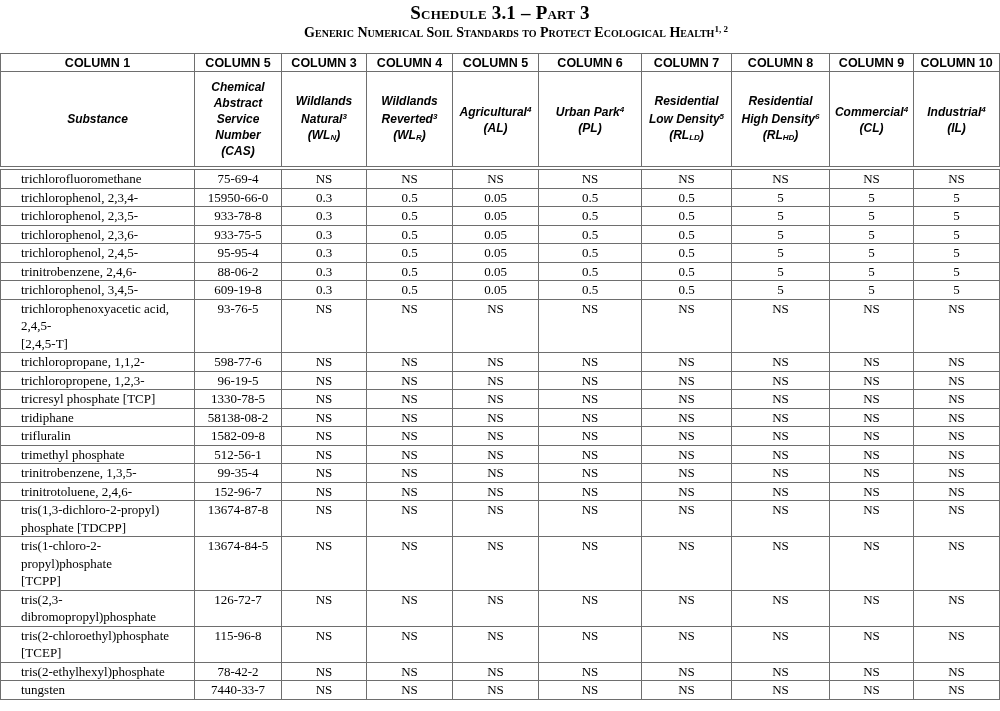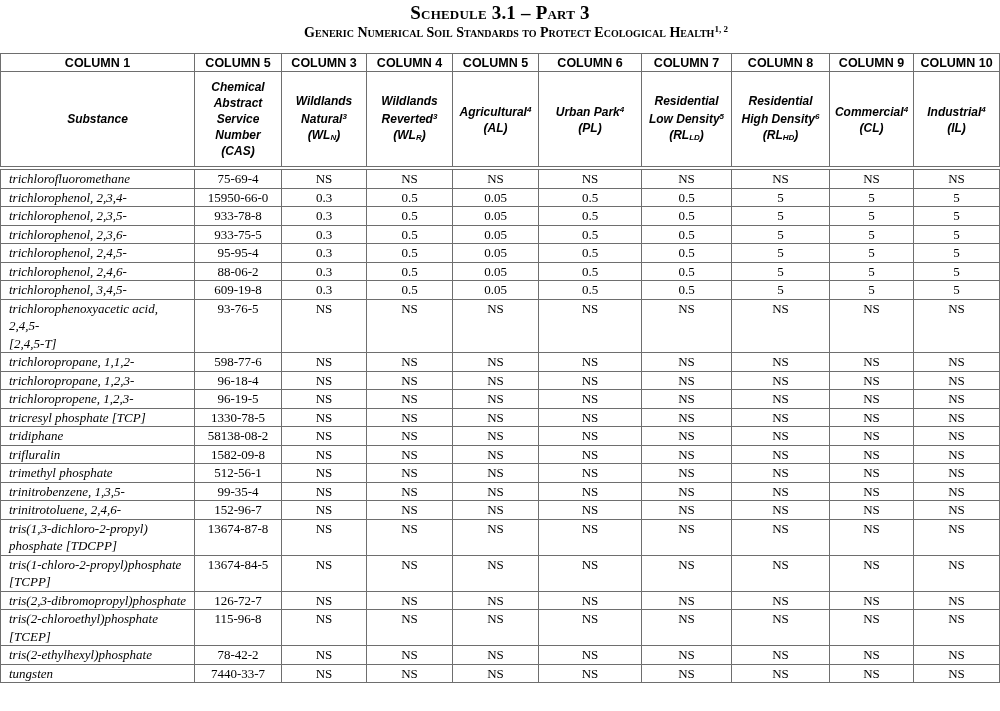--- a/index.html
+++ b/index.html
@@ -8,21 +8,21 @@
     .subtitle { position: absolute; left: 16px; top: 24px; width: 1000px; text-align: center; font-family: "Liberation Serif", serif; font-weight: bold; font-size: 14px; font-variant: small-caps; }
     .subtitle sup { font-size: 9px; vertical-align: 5px; font-variant: normal; }
     table.std { position: absolute; left: 0; top: 53px; width: 999px; border-collapse: collapse; table-layout: fixed; }
     table.std td, table.std th { border: 1.5px solid #6e6e6e; padding: 0 4px; }
     table.std th { font-family: "Liberation Sans", sans-serif; font-weight: bold; font-size: 12.5px; text-align: center; }
     tr.colnums th { height: 17px; font-size: 12.5px; }
     tr.colhdr th { height: 94px; font-size: 12px; line-height: 16px; border-bottom: 4px double #6e6e6e; font-style: italic; }
     tr.colhdr th sup { font-size: 8px; vertical-align: 4px; }
     tr.colhdr th sub { font-size: 8px; vertical-align: -1px; }
     table.std td { font-family: "Liberation Serif", serif; font-size: 13px; line-height: 17.5px; vertical-align: top; text-align: center; height: 17.5px; padding-top: 0; padding-bottom: 0; }
-    table.std td.sub { text-align: left; padding-left: 8px; font-style: italic; }
+    table.std td.sub { text-align: left; padding-left: 20px; }
   </style>
 </head>
 <body>
 
 <div class="title">Schedule 3.1 – Part 3</div>
 <div class="subtitle"><span>Generic Numerical Soil Standards to Protect Ecological Health</span><sup>1, 2</sup></div>
 
 <table class="std">
   <colgroup>
     <col style="width:194px">
@@ -117,21 +117,21 @@
         <td>0.3</td>
         <td>0.5</td>
         <td>0.05</td>
         <td>0.5</td>
         <td>0.5</td>
         <td>5</td>
         <td>5</td>
         <td>5</td>
       </tr>
       <tr>
-        <td class="sub"><span>trichlorophenol, 2,4,6-</span></td>
+        <td class="sub"><span>trinitrobenzene, 2,4,6-</span></td>
         <td>88-06-2</td>
         <td>0.3</td>
         <td>0.5</td>
         <td>0.05</td>
         <td>0.5</td>
         <td>0.5</td>
         <td>5</td>
         <td>5</td>
         <td>5</td>
       </tr>
@@ -155,32 +155,20 @@
         <td>NS</td>
         <td>NS</td>
         <td>NS</td>
         <td>NS</td>
         <td>NS</td>
         <td>NS</td>
       </tr>
       <tr>
         <td class="sub"><span>trichloropropane, 1,1,2-</span></td>
         <td>598-77-6</td>
-        <td>NS</td>
-        <td>NS</td>
-        <td>NS</td>
-        <td>NS</td>
-        <td>NS</td>
-        <td>NS</td>
-        <td>NS</td>
-        <td>NS</td>
-      </tr>
-      <tr>
-        <td class="sub"><span>trichloropropane, 1,2,3-</span></td>
-        <td>96-18-4</td>
         <td>NS</td>
         <td>NS</td>
         <td>NS</td>
         <td>NS</td>
         <td>NS</td>
         <td>NS</td>
         <td>NS</td>
         <td>NS</td>
       </tr>
       <tr>

